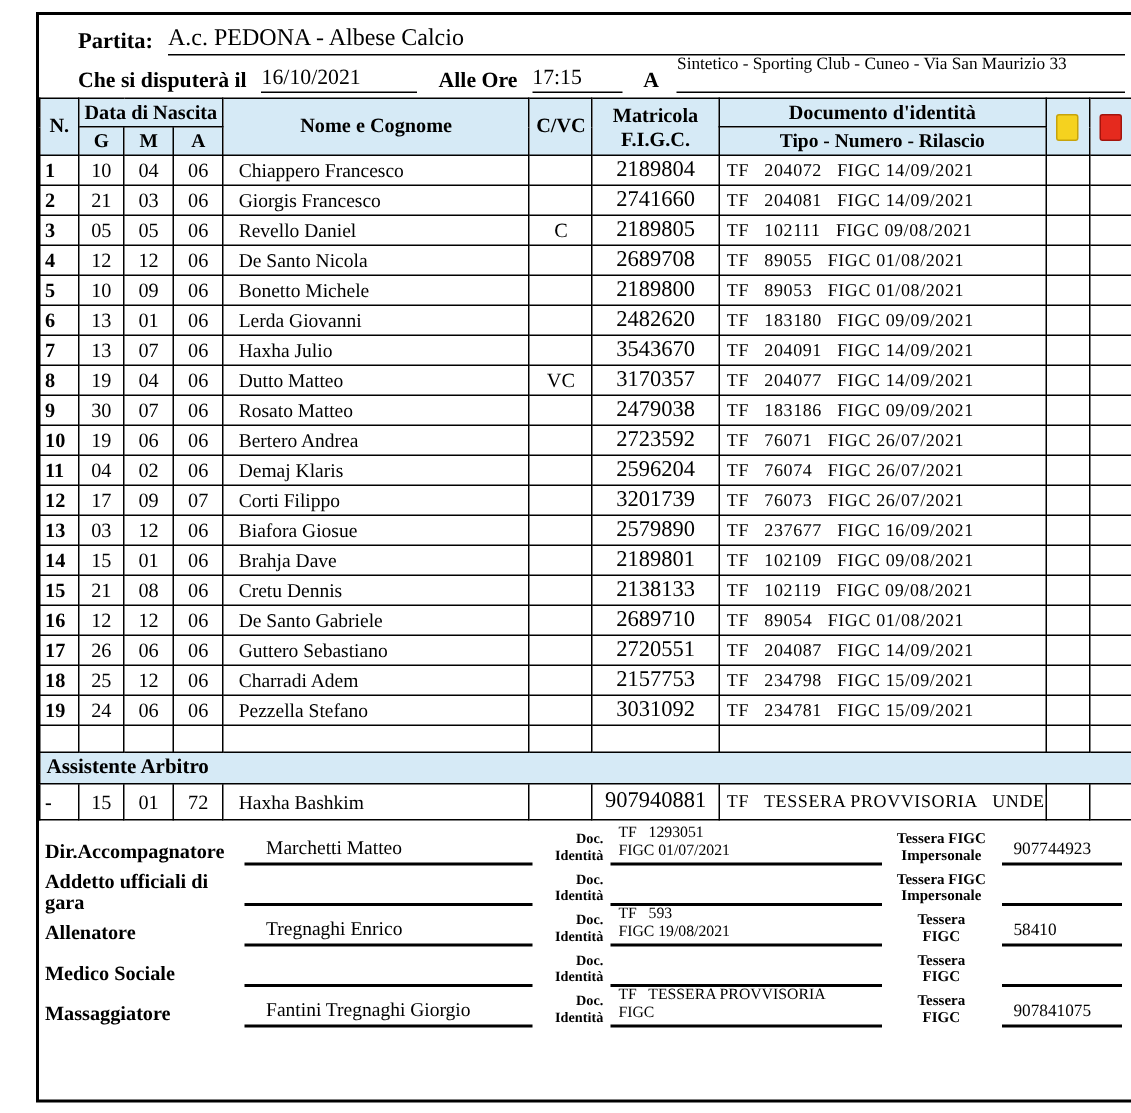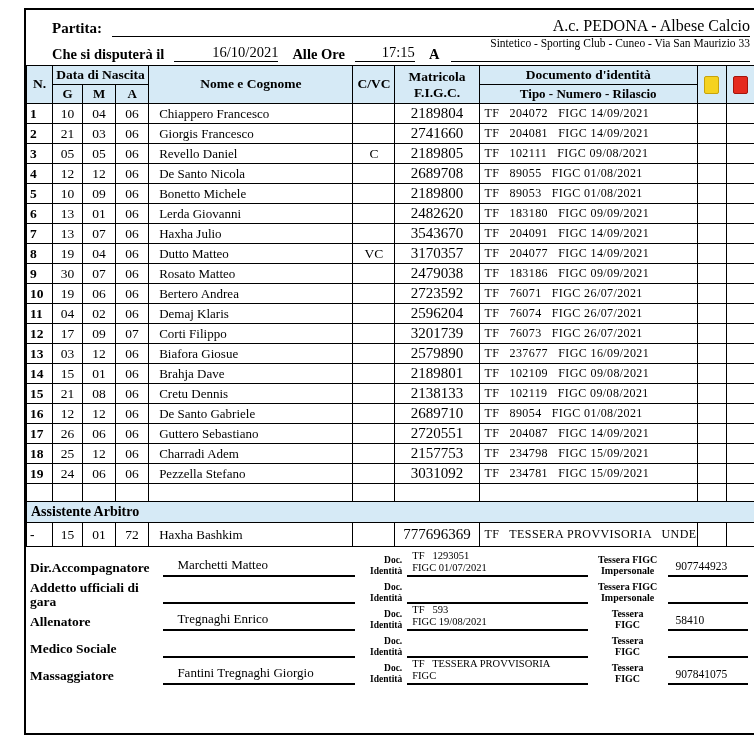--- a/index.html
+++ b/index.html
@@ -10,21 +10,21 @@
   }
   .frame {
     position:absolute; left:24px; top:8px; width:734px; height:727px;
     border:2px solid #000; box-sizing:border-box; background:#fff; overflow:hidden;
   }
   
   .top { padding-top:3px; }
   .hline { display:flex; align-items:flex-end; height:25px; padding:0 6px 1px 26px; box-sizing:border-box; }
   .lbl { font-weight:bold; font-size:14.5px; white-space:nowrap; line-height:1.05; }
   .lbl-big { font-size:15px; }
-  .uline { border-bottom:1.5px solid #000; text-align:right; line-height:1.05; padding-bottom:1px; box-sizing:border-box; }
+  .uline { border-bottom:1.5px solid #000; text-align:left; line-height:1.05; padding-bottom:1px; box-sizing:border-box; }
   .u-partita { flex:1; margin-left:10px; font-size:16px; }
   .u-date { width:104px; margin-left:10px; font-size:14.5px; }
   .u-time { width:60px; margin-left:10px; font-size:14.5px; }
   .u-venue { flex:1; margin-left:12px; font-size:11.5px; padding-bottom:12px; }
   .u-comp { width:322px; margin-left:8px; font-size:14.5px; border-bottom:3px solid #4f4f4f; }
   .u-girone { width:44px; margin-left:8px; font-size:14.5px; }
   .gap-l { margin-left:14px; }
   
   table { border-collapse:collapse; width:100%; table-layout:fixed; margin-top:2px; }
   td, th { border:1.5px solid #000; padding:0; overflow:hidden; vertical-align:middle; }
@@ -358,21 +358,21 @@
         <tr class="band-row">
           <td colspan="10">Assistente Arbitro</td>
         </tr>
         <tr class="asst-row">
           <td class="c-n">-</td>
           <td class="c-d">15</td>
           <td class="c-d">01</td>
           <td class="c-d">72</td>
           <td class="c-name">Haxha Bashkim</td>
           <td class="c-cvc"></td>
-          <td class="c-mat">777696369</td>
+          <td class="c-mat">907940881</td>
           <td class="c-doc">TF   TESSERA PROVVISORIA   UNDER</td>
           <td></td>
           <td></td>
         </tr>
       </tbody>
   </table>
 
   <div class="staff" id="staff-rows">
       <div class="srow">
         <div class="slabel">Dir.Accompagnatore</div>

